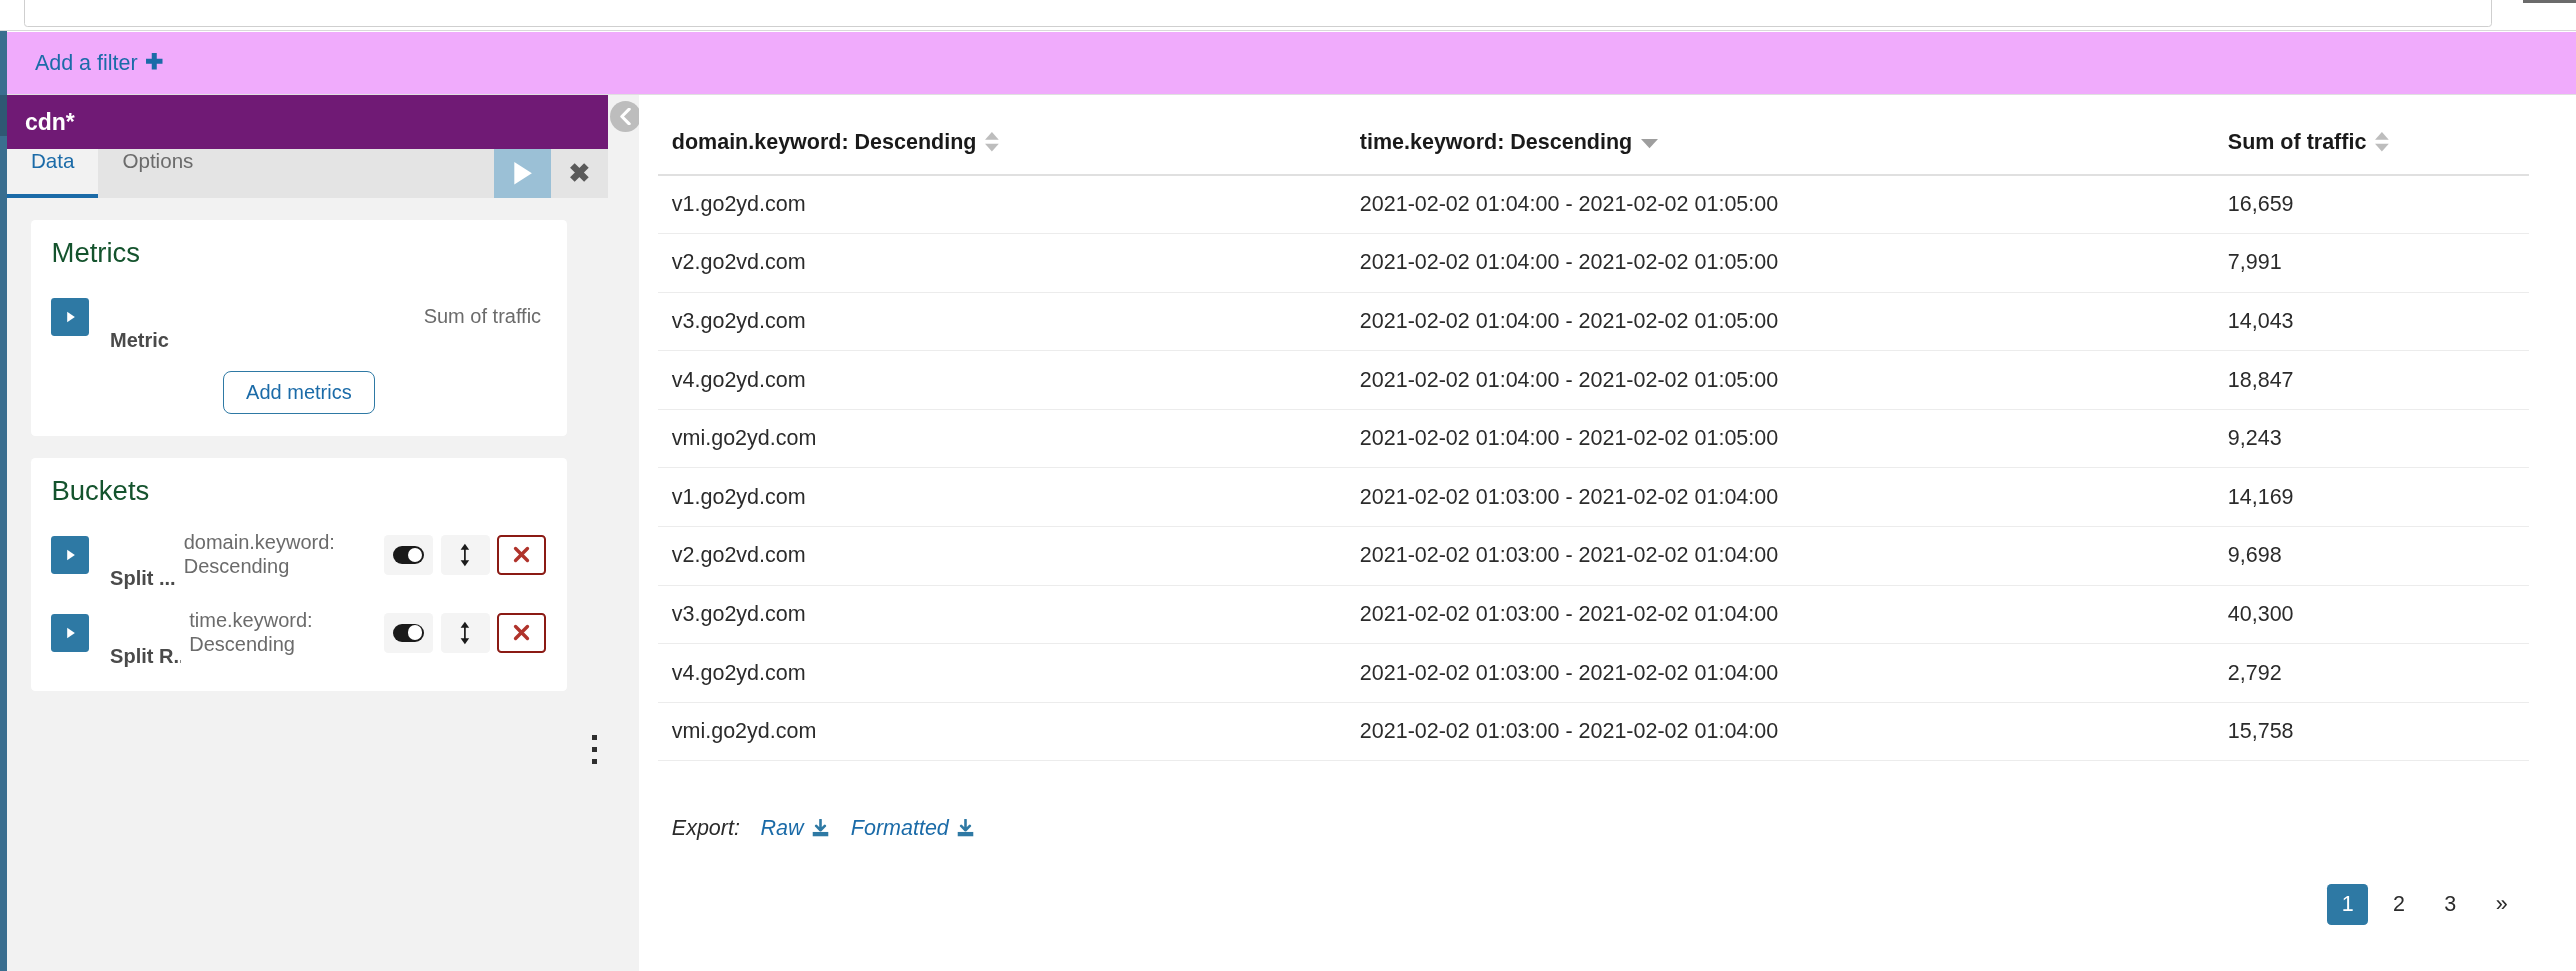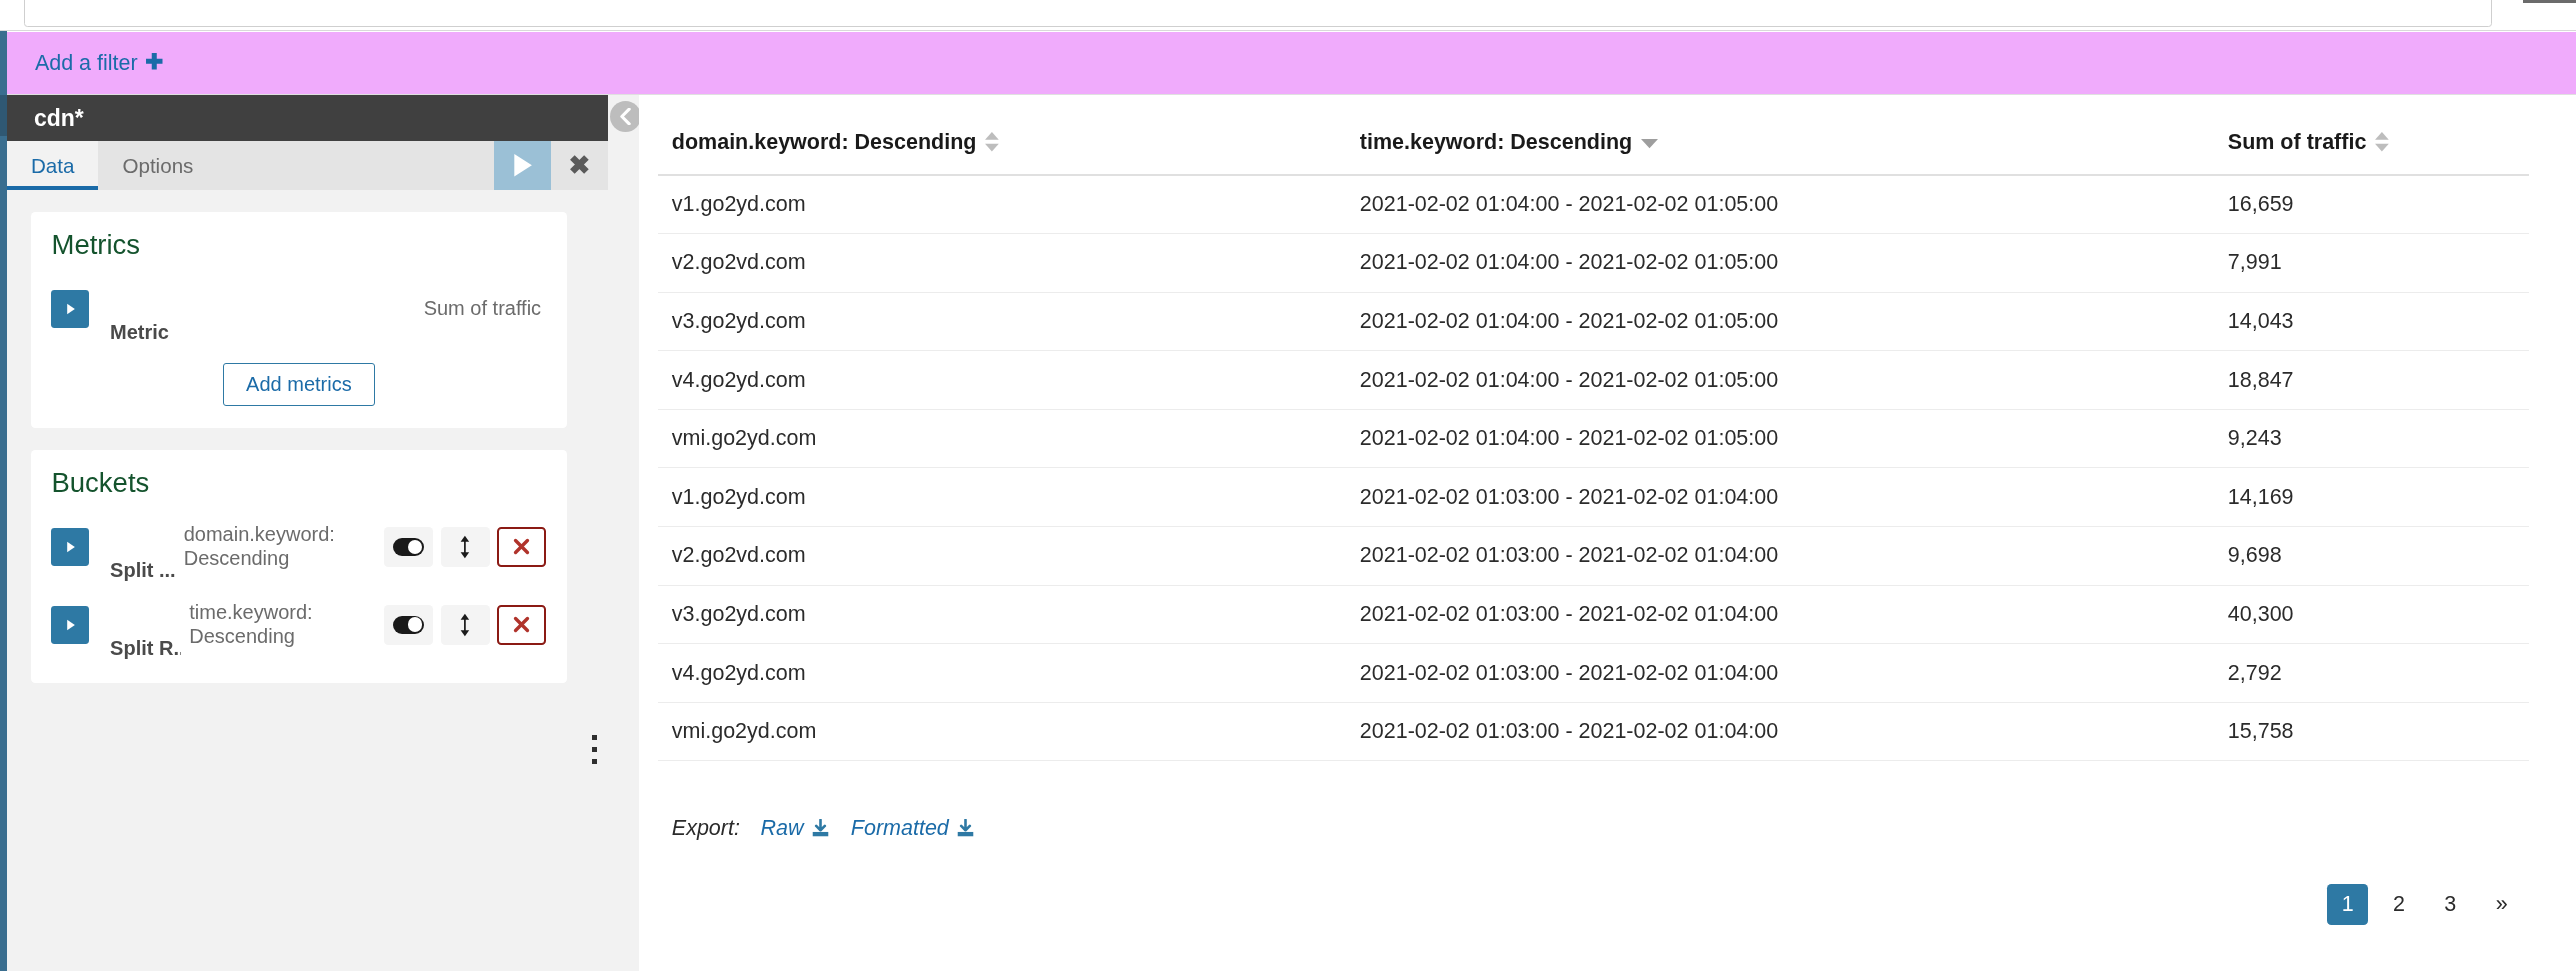--- a/index.html
+++ b/index.html
@@ -47,30 +47,30 @@
   }
   .plus-icon { font-size: 21.5px; font-weight: 700; line-height: 1; color:#1b6ba8; }
 
   
   .sidebar {
     position: absolute; left: 6.9px; top: 95px;
     width: 601px; height: 877px;
     background: #f2f2f2;
   }
   .sidebar-title {
-    height: 46px; background: #404040; color: #ffffff;
-    display: flex; align-items: center; padding-left: 27px;
+    height: 54px; background: #701a75; color: #ffffff;
+    display: flex; align-items: center; padding-left: 18px;
     font-size: 23px; font-weight: 700;
   }
   .sidebar-tabs {
     height: 49px; background: #e4e4e4;
     display: flex; align-items: stretch; position: relative;
   }
   .tab {
-    display: flex; align-items: center; padding: 0 24px;
+    display: flex; align-items: flex-start; padding: 0 24px;
     font-size: 20.6px; color: #6b6b6b; cursor: pointer; position: relative;
   }
   .tab.active { color: #1b6ba8; background: #f2f2f2; }
   .tab.active::after {
     content: ""; position: absolute; left: 0; right: 0; bottom: 0;
     height: 4.3px; background: #1b6ba8;
   }
   .tab-actions { margin-left: auto; display: flex; }
   .btn-apply {
     width: 57px; background: #9bc0d6;
@@ -121,21 +121,21 @@
     position: relative;
   }
   .toggle-pill::after {
     content: ""; position: absolute; right: 1.7px; top: 1.7px;
     width: 14.6px; height: 14.6px; border-radius: 50%; background: #ffffff;
   }
   .ctl svg { display: block; }
 
   .panel-btn-wrap { display: flex; justify-content: center; margin-top: 19px; }
   .panel-btn {
-    border: 1.7px solid #2e79a4; border-radius: 3px; background: #ffffff;
+    border: 1.7px solid #2e79a4; border-radius: 8px; background: #ffffff;
     color: #1b6ba8; font-size: 20px; padding: 8.6px 22.4px;
     font-family: "Liberation Sans", sans-serif; cursor: pointer;
   }
 
   
   .splitter {
     position: absolute; left: 608px; top: 95px; width: 31px; height: 877px;
     background: #f2f2f2;
   }
   .collapse-btn {

